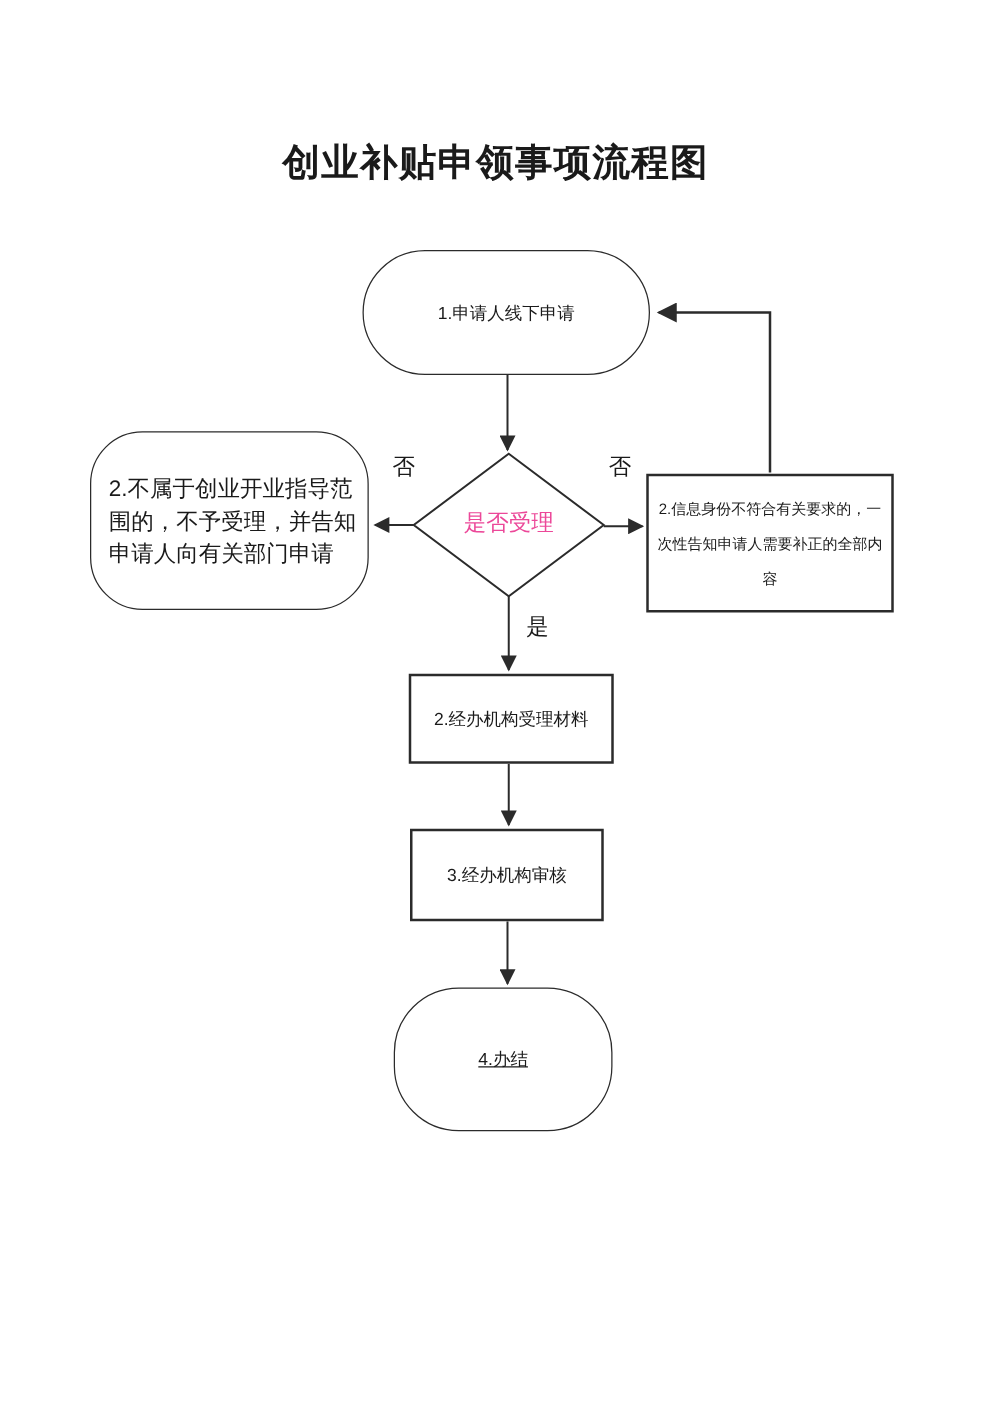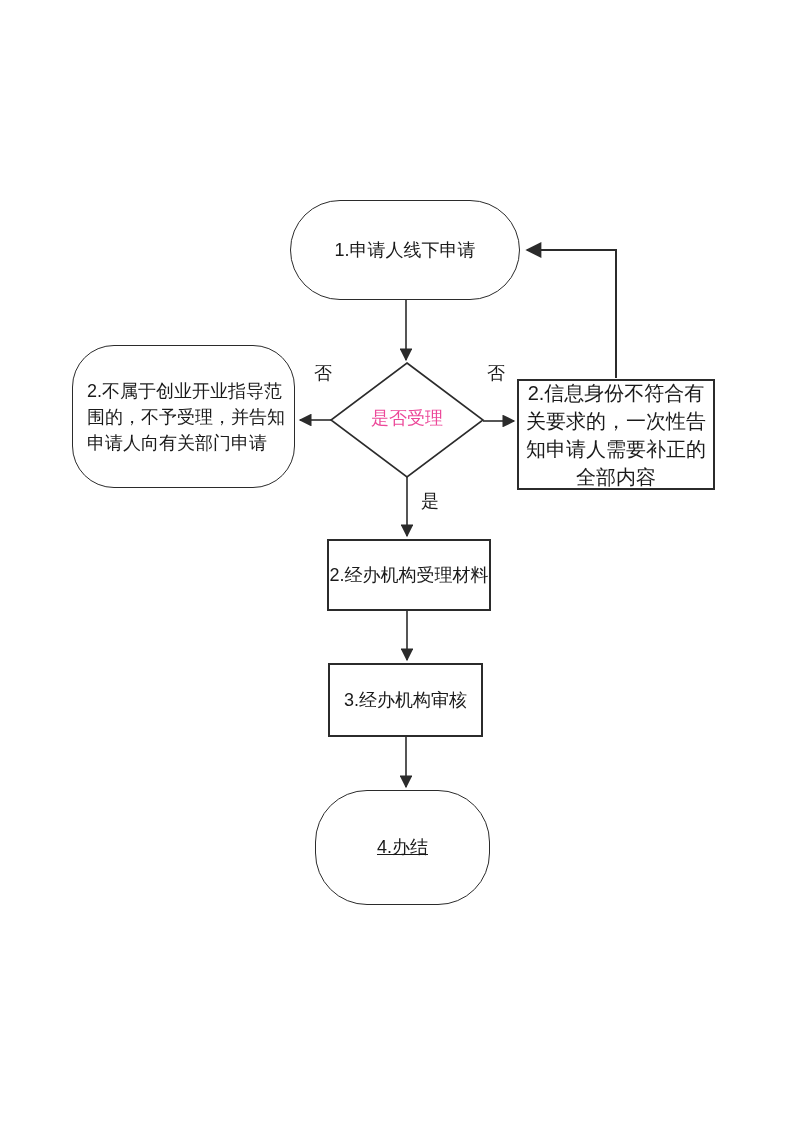--- a/index.html
+++ b/index.html
@@ -24,42 +24,42 @@
     font-weight: bold;
     letter-spacing: 1px;
     color: #1a1a1a;
   }
   .node {
     position: absolute;
     display: flex;
     align-items: center;
     justify-content: center;
     text-align: center;
-    font-size: 18px;
+    font-size: 14px;
     color: #1a1a1a;
     background: #ffffff;
     line-height: 1.45;
   }
   .stadium {
     border: 1.6px solid #2b2b2b;
     border-radius: 52px;
   }
   .rounded {
     border: 1.6px solid #2b2b2b;
     border-radius: 42px;
   }
   .rect {
     border: 2px solid #2b2b2b;
   }
   .node-start   { left: 290px; top: 200px; width: 230px; height: 100px; }
   .node-reject  { left: 72px;  top: 345px; width: 223px; height: 143px;
                   text-align: left; justify-content: flex-start;
                   padding: 10px 8px 10px 14px; font-size: 18px; line-height: 26px; }
   .node-suppl   { left: 517px; top: 379px; width: 198px; height: 111px;
-                  padding: 4px 6px; font-size: 20px; line-height: 28px; }
+                  padding: 4px 6px; font-size: 12px; line-height: 28px; }
   .node-accept  { left: 327px; top: 539px; width: 164px; height: 72px; }
   .node-review  { left: 328px; top: 663px; width: 155px; height: 74px; }
   .node-end     { left: 315px; top: 790px; width: 175px; height: 115px; text-decoration: underline; }
   .diamond-label {
     position: absolute;
     left: 341px; top: 406px; width: 132px;
     text-align: center;
     font-size: 18px;
     color: #ec4899;
   }
@@ -76,20 +76,21 @@
     left: 0; top: 0;
     width: 793px; height: 1122px;
     pointer-events: none;
   }
 </style>
 </head>
 <body>
 
 <div class="page">
 
+  <div class="title">创业补贴申领事项流程图</div>
 
   <svg class="connectors" viewBox="0 0 793 1122" xmlns="http://www.w3.org/2000/svg">
     <defs>
       <marker id="arrow" viewBox="0 0 10 10" refX="9" refY="5" markerWidth="9" markerHeight="8" orient="auto-start-reverse">
         <path d="M 0 0 L 10 5 L 0 10 z" fill="#2b2b2b"></path>
       </marker>
     </defs>
 
     <polygon points="407,363 483,420 407,477 331,420" fill="#ffffff" stroke="#2b2b2b" stroke-width="1.6"></polygon>
 

